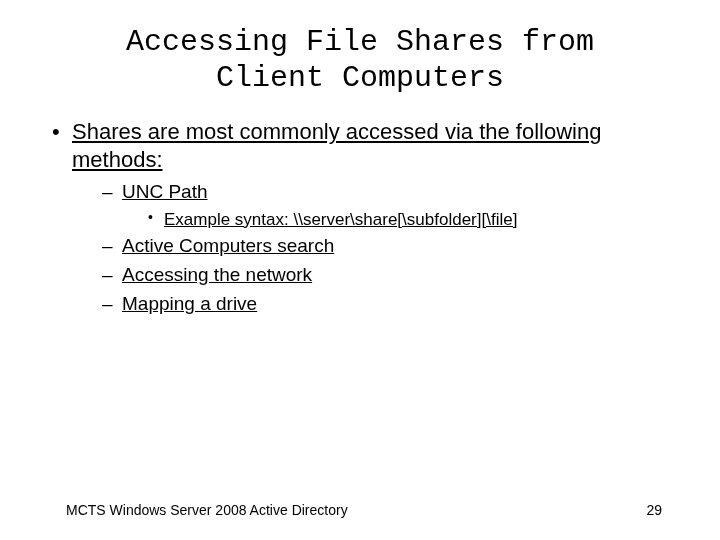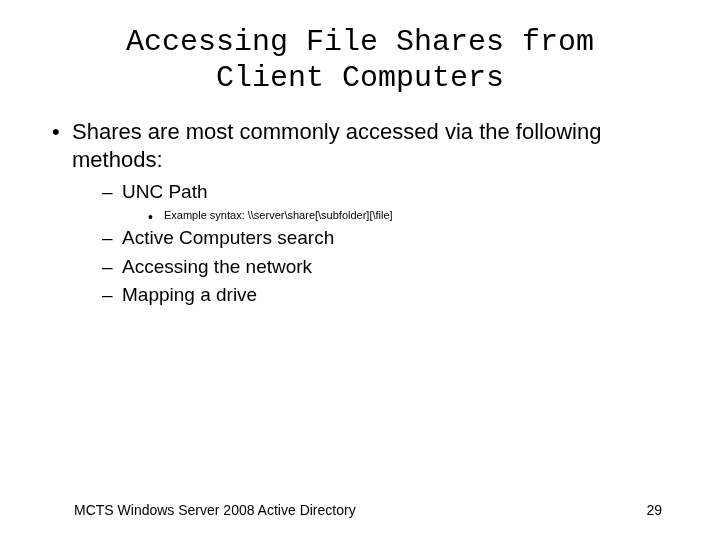--- a/index.html
+++ b/index.html
@@ -25,20 +25,21 @@
     font-size: 30px;
     line-height: 1.2;
     margin: 6px 30px 22px 30px;
     font-weight: normal;
     font-family: Liberation Mono, monospace;
   }
   ul.level1 {
     list-style: none;
     padding: 0;
     margin: 0 6px 0 6px;
+    text-decoration: underline;
   }
   ul.level1 > li {
     position: relative;
     padding-left: 26px;
     font-size: 22px;
     line-height: 1.25;
     margin-bottom: 6px;
   }
   ul.level1 > li::before {
     content: "•";
@@ -66,33 +67,33 @@
     top: 0;
   }
   ul.level3 {
     list-style: none;
     padding: 0;
     margin: 2px 0 2px 24px;
   }
   ul.level3 > li {
     position: relative;
     padding-left: 18px;
-    font-size: 11px;
+    font-size: 17px;
     line-height: 1.4;
   }
   ul.level3 > li::before {
     content: "•";
     position: absolute;
     left: 2px;
     top: 0;
     font-size: 14px;
   }
   .footer {
     position: absolute;
-    left: 16px;
+    left: 8px;
     right: 0;
     bottom: 22px;
     padding: 0 58px;
     display: flex;
     justify-content: space-between;
     align-items: baseline;
     font-size: 14px;
     color: #000;
   }
 </style>

